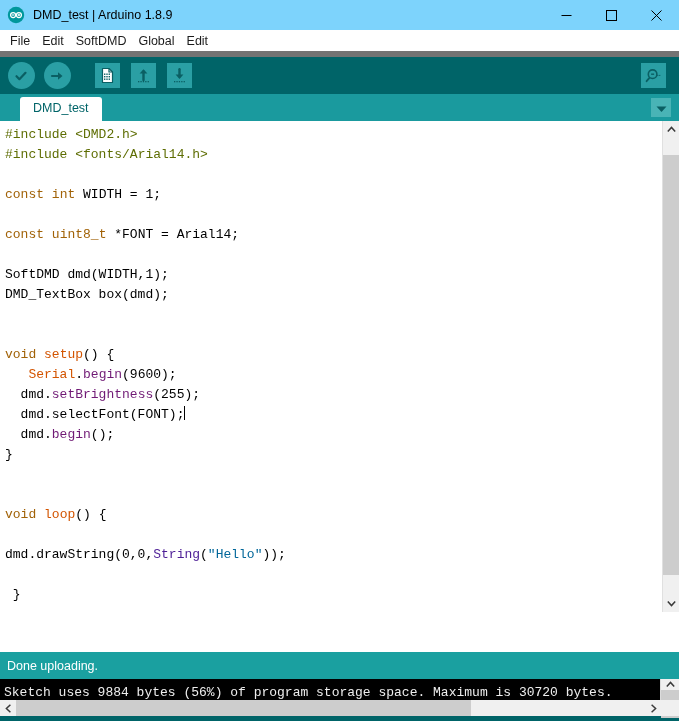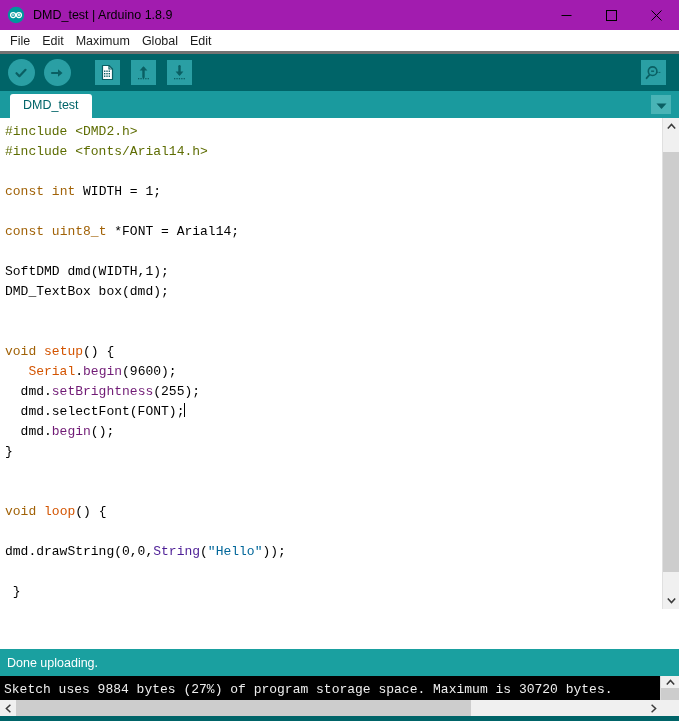--- a/index.html
+++ b/index.html
@@ -19,21 +19,21 @@
     width: 679px;
     height: 721px;
     display: flex;
     flex-direction: column;
     background: #ffffff;
   }
 
   
   .titlebar {
     height: 30px;
-    background: #a21caf;
+    background: #7dd3fc;
     display: flex;
     align-items: center;
     flex: 0 0 auto;
   }
   .title-logo {
     width: 18px;
     height: 18px;
     margin-left: 7px;
     margin-right: 8px;
     flex: 0 0 auto;
@@ -62,21 +62,21 @@
   .win-btn svg { display: block; }
 
   
   .menubar {
     height: 21px;
     background: #ffffff;
     display: flex;
     align-items: center;
     padding-left: 4px;
     flex: 0 0 auto;
-    border-bottom: 3px solid #737373;
+    border-bottom: 6px solid #737373;
     text-align: right;
   }
   .menu-item {
     font-size: 12.5px;
     color: #1b1b1b;
     padding: 0 6px;
     line-height: 20px;
     white-space: nowrap;
   }
 
@@ -125,21 +125,21 @@
   
   .tabbar {
     height: 27px;
     background: #1a9a9e;
     display: flex;
     align-items: flex-end;
     flex: 0 0 auto;
     position: relative;
   }
   .tab {
-    margin-left: 10px;
+    margin-left: 20px;
     background: #ffffff;
     color: #006468;
     font-size: 12.5px;
     padding: 4px 13px 5px 13px;
     border-radius: 3px 3px 0 0;
     line-height: 15px;
     white-space: nowrap;
   }
   .tab-menu-btn {
     position: absolute;
@@ -341,21 +341,21 @@
             <line x1="0.5" y1="0.5" x2="10.5" y2="10.5" stroke="#000" stroke-width="1"></line>
             <line x1="10.5" y1="0.5" x2="0.5" y2="10.5" stroke="#000" stroke-width="1"></line>
           </svg>
       </div>
     </div>
   </div>
 
   <div class="menubar">
     <span class="menu-item">File</span>
     <span class="menu-item">Edit</span>
-    <span class="menu-item">Maximum</span>
+    <span class="menu-item">SoftDMD</span>
     <span class="menu-item">Global</span>
     <span class="menu-item">Edit</span>
   </div>
 
   <div class="toolbar">
     <div class="tb-btn">
       <span class="tb-round">
         <svg width="16" height="16" viewBox="0 0 16 16">
           <polyline points="3.5,8.2 6.4,11.2 12.5,4.8" fill="none" stroke="#0a5f63" stroke-width="2.2" stroke-linecap="round" stroke-linejoin="round"></polyline>
         </svg>
@@ -464,21 +464,21 @@
           </svg>
       </div>
     </div>
   </div>
 
   <div class="statusbar">
     <span>Done uploading.</span>
   </div>
 
   <div class="console-wrap">
-    <div class="console" id="console-area"><div class="ln">Sketch uses 9884 bytes (27%) of program storage space. Maximum is 30720 bytes.</div></div>
+    <div class="console" id="console-area"><div class="ln">Sketch uses 9884 bytes (56%) of program storage space. Maximum is 30720 bytes.</div></div>
     <div class="cvscroll">
       <div class="cvs-arrow">
         <svg width="9" height="7" viewBox="0 0 9 7">
             <polyline points="0.8,5.4 4.5,1.4 8.2,5.4" fill="none" stroke="#3a3a3a" stroke-width="1.5"></polyline>
           </svg>
       </div>
       <div class="cvs-track">
         <div class="cvs-thumb"></div>
       </div>
       <div class="cvs-arrow">

